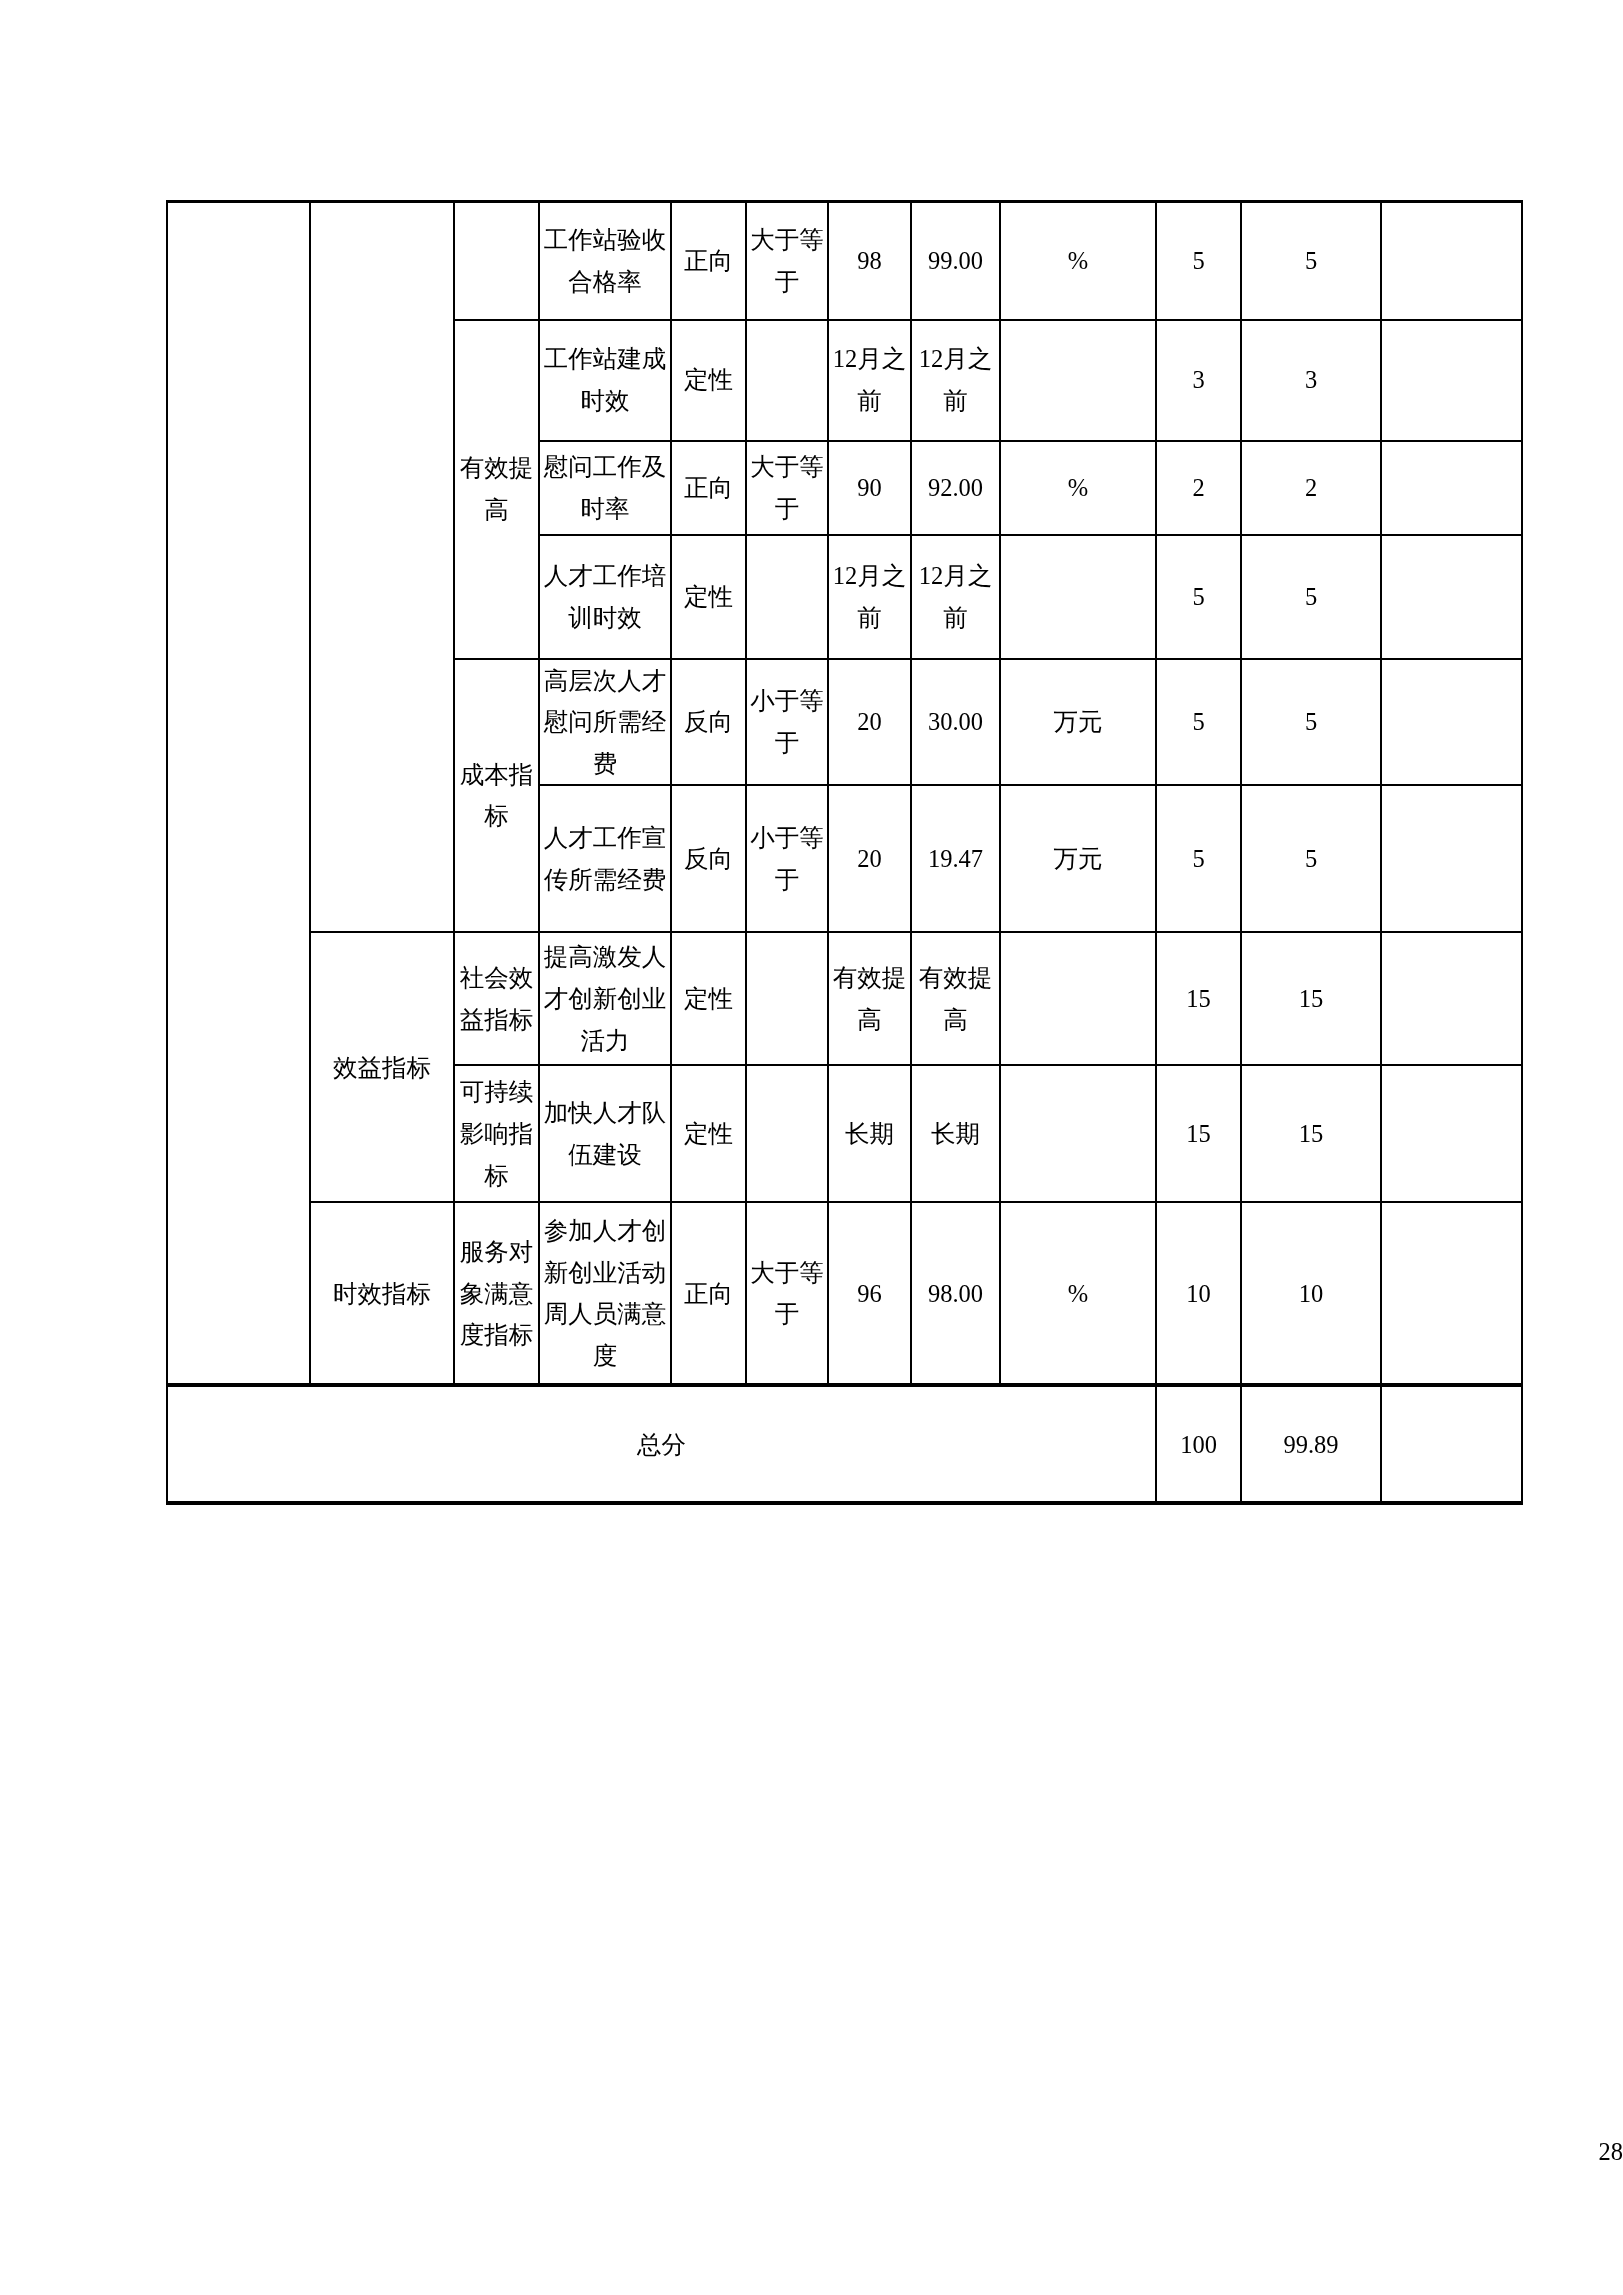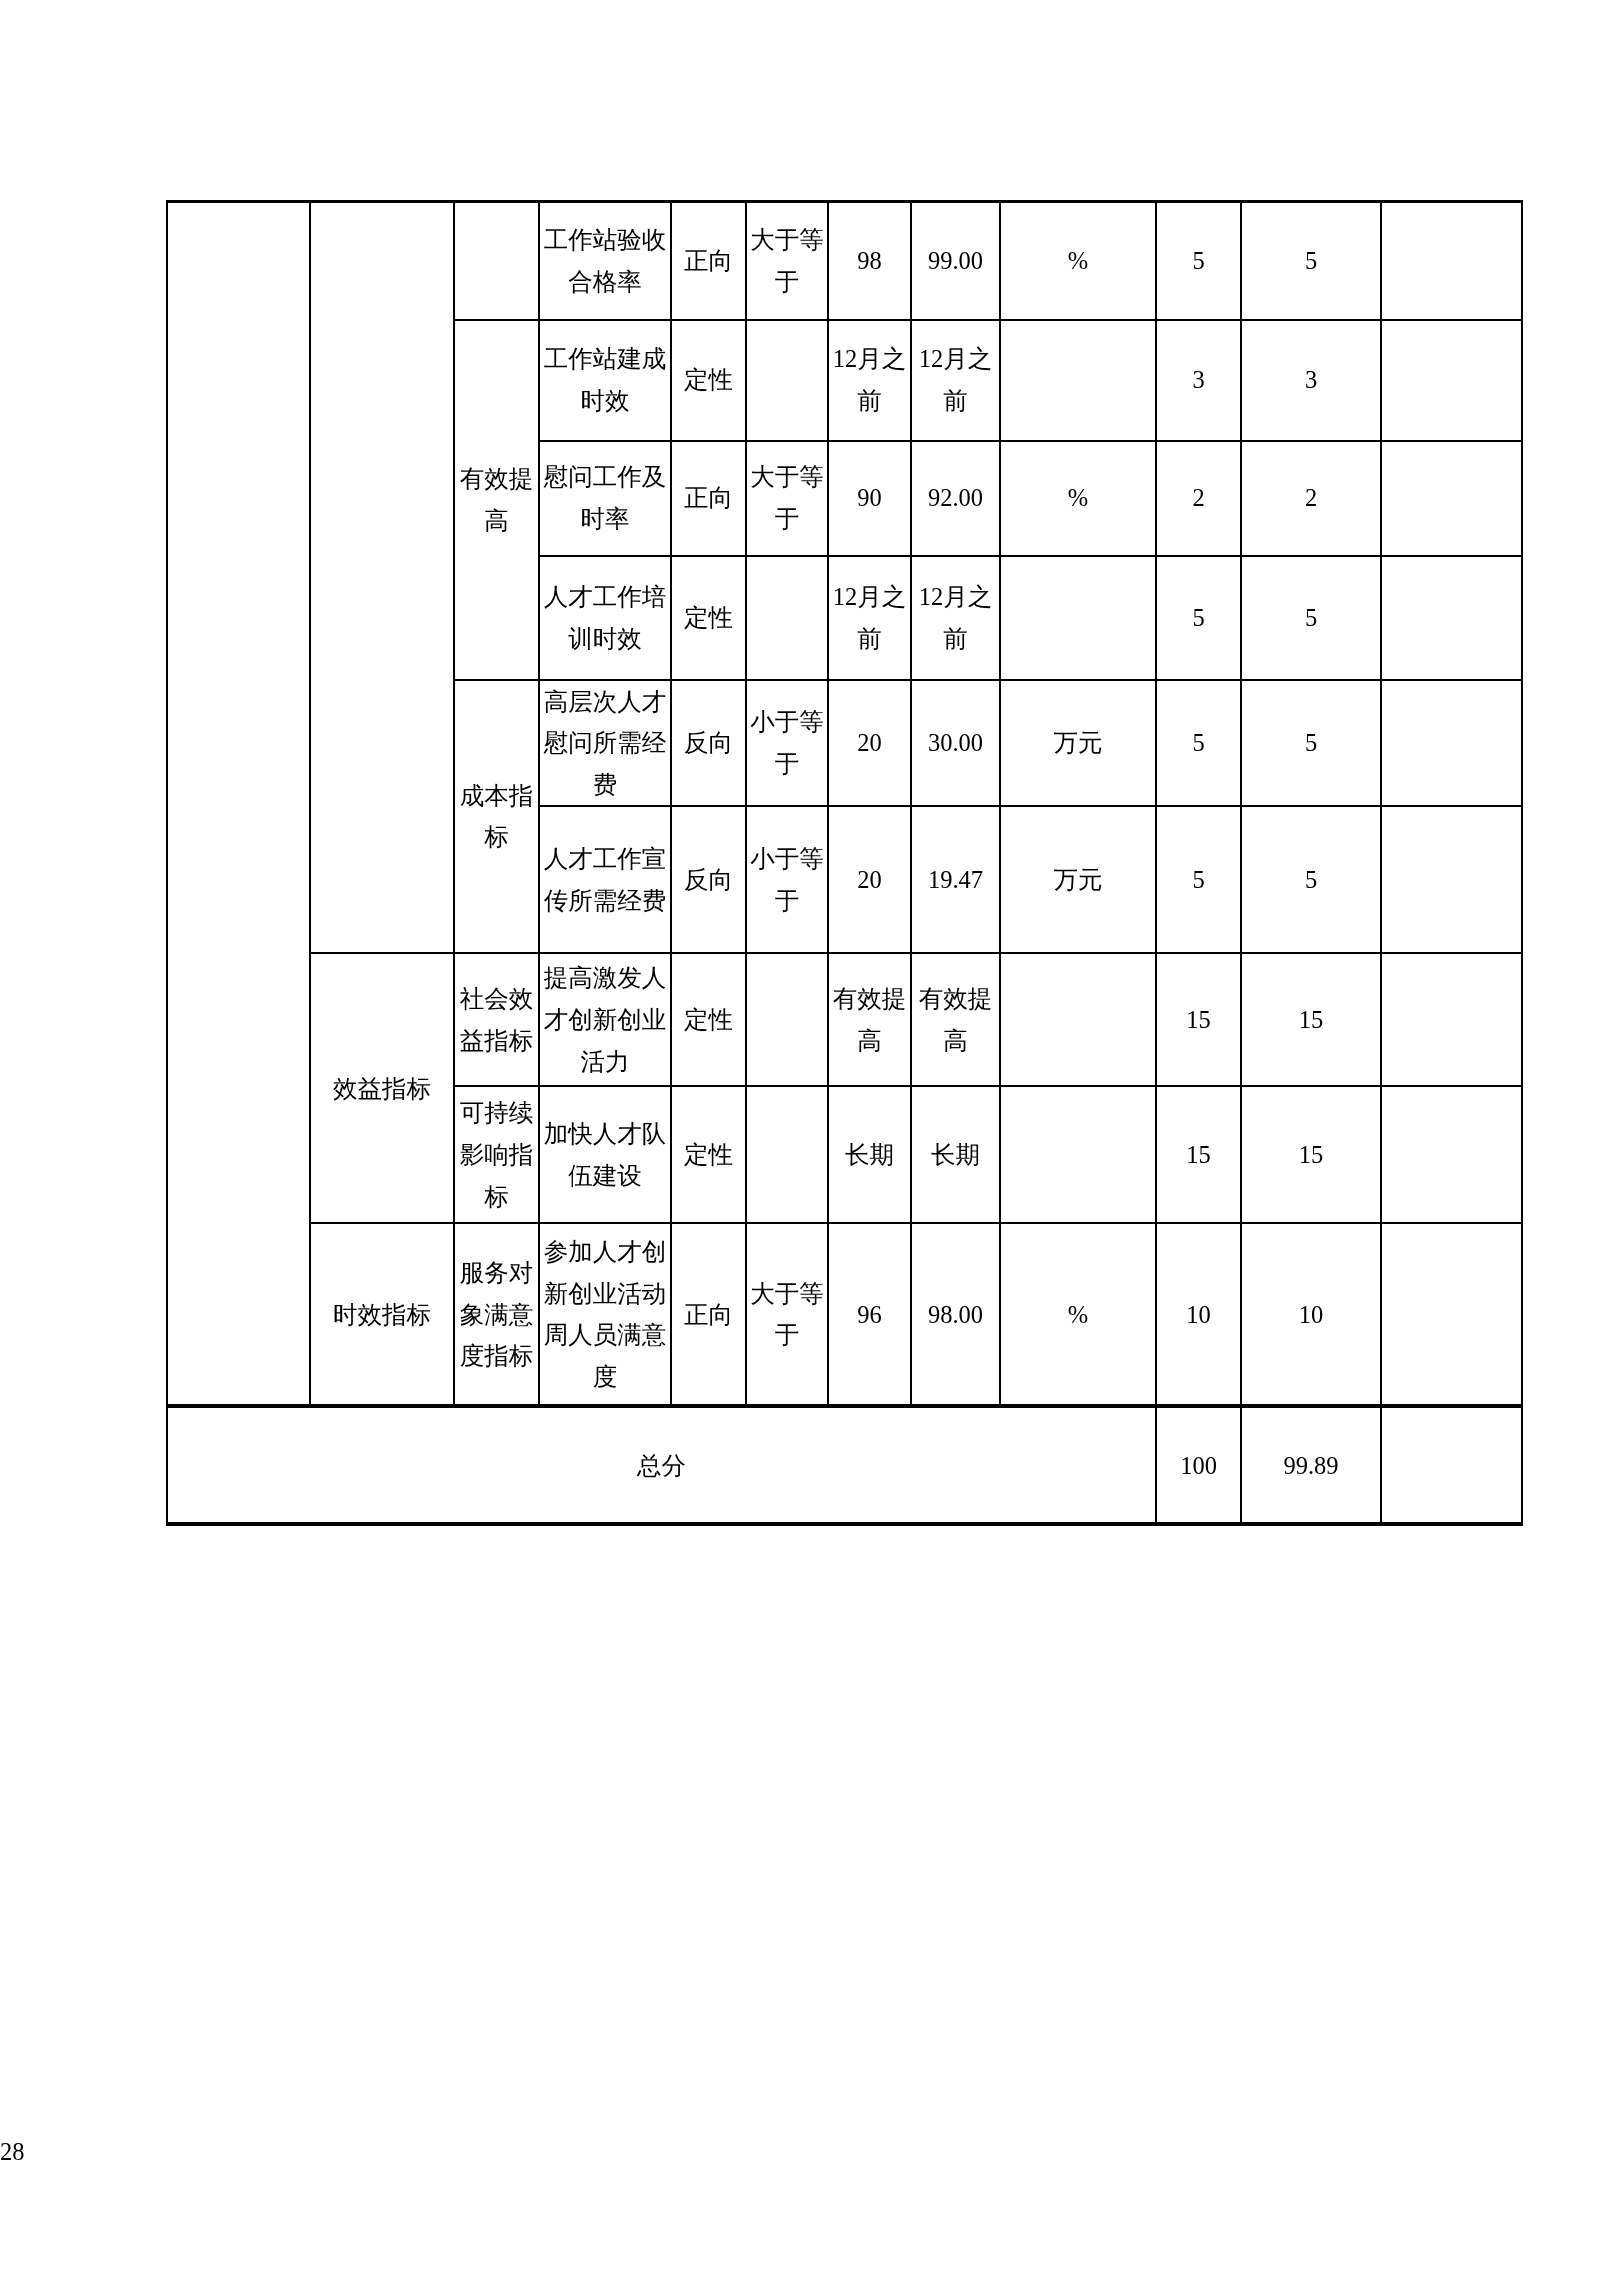--- a/index.html
+++ b/index.html
@@ -39,21 +39,21 @@
   
   tr.row-total td {
     border-top: 4.1px solid #000000;
     border-bottom: 4.1px solid #000000;
   }
   .page-number {
     position: absolute;
     top: 2137px;
     left: 0;
     width: 100%;
-    text-align: left;
+    text-align: right;
     font-size: 24.5px;
     line-height: 1.2;
   }
 </style>
 </head>
 <body>
 
 <table class="eval">
   <colgroup>
     <col style="width:143px">
@@ -92,21 +92,21 @@
     <td>定性</td>
     <td></td>
     <td>12月之前</td>
     <td>12月之前</td>
     <td></td>
     <td>3</td>
     <td>3</td>
     <td></td>
   </tr>
 
-  <tr style="height:115px">
+  <tr style="height:94px">
     <td>慰问工作及时率</td>
     <td>正向</td>
     <td>大于等于</td>
     <td>90</td>
     <td>92.00</td>
     <td>%</td>
     <td>2</td>
     <td>2</td>
     <td></td>
   </tr>

